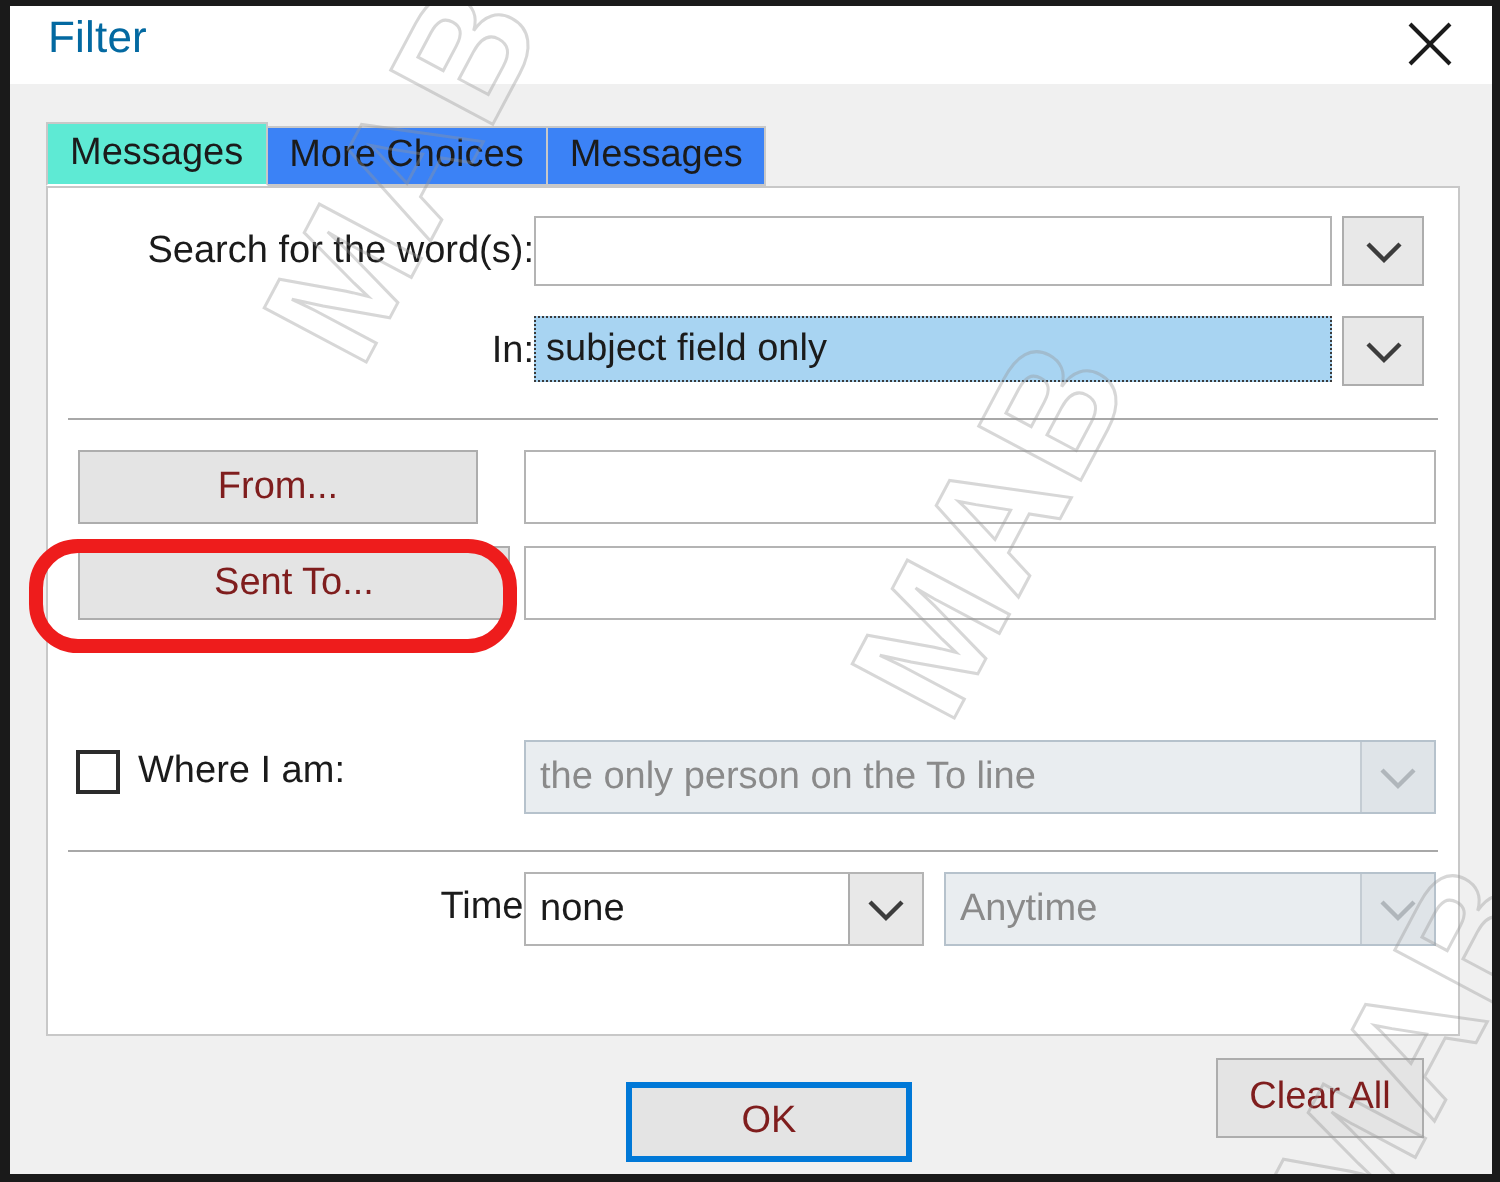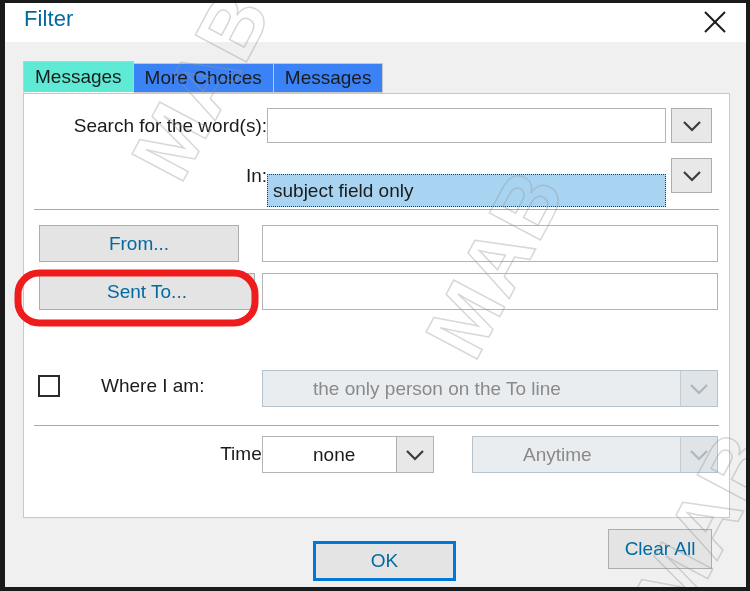--- a/index.html
+++ b/index.html
@@ -159,21 +159,20 @@
   }
 
   
   .combo {
     position: absolute;
     box-sizing: border-box;
     border: 1px solid #b4b4b4;
     background: #ffffff;
     display: flex;
     align-items: stretch;
-    padding-left: 43px;
   }
   .combo .combo-text {
     flex: 1 1 auto;
     display: flex;
     align-items: center;
     padding-left: 7px;
     font-size: 19px;
     color: #1b1b1b;
     white-space: nowrap;
     overflow: hidden;
@@ -198,41 +197,41 @@
     border-left-color: #c4ccd3;
   }
 
   
   .pushbtn {
     position: absolute;
     box-sizing: border-box;
     background: #e4e4e4;
     border: 1px solid #adadad;
     font-size: 19px;
-    color: #0369a1;
+    color: #7f1d1d;
     display: flex;
     align-items: center;
     justify-content: center;
     cursor: default;
     white-space: nowrap;
   }
   .pushbtn.default {
     border: 3px solid #0078d7;
     background: #e4e4e4;
   }
 
   
   .sep {
     position: absolute;
     height: 0;
     border-top: 1px solid #a8a8a8;
   }
 
   
-  .checkbox-row { position: absolute; display: flex; align-items: center; gap: 32px; }
+  .checkbox-row { position: absolute; display: flex; align-items: center; }
   .checkbox {
     width: 22px; height: 22px;
     box-sizing: border-box;
     border: 2px solid #2b2b2b;
     background: #ffffff;
     cursor: default;
     flex: 0 0 auto;
   }
   .checkbox-label {
     margin-left: 9px;
@@ -293,21 +292,21 @@
 
       <div class="field-label" style="right:462px; top:21px;">Search for the word(s):</div>
       <div class="textbox" style="left:243px; top:14px; width:399px; height:35px;" title=""></div>
       <div class="dropbtn" style="left:647px; top:14px; width:41px; height:35px;">
         <svg width="20" height="12" viewBox="0 0 20 12">
           <polyline points="2,2 10,10 18,2" fill="none" stroke="#3c3c3c" stroke-width="2.2"></polyline>
         </svg>
       </div>
 
       <div class="field-label" style="right:462px; top:71px;">In:</div>
-      <div class="sel-box" style="left:243px; top:80px; width:399px; height:33px;">subject field only</div>
+      <div class="sel-box" style="left:243px; top:64px; width:399px; height:33px;">subject field only</div>
       <div class="dropbtn" style="left:647px; top:64px; width:41px; height:35px;">
         <svg width="20" height="12" viewBox="0 0 20 12">
           <polyline points="2,2 10,10 18,2" fill="none" stroke="#3c3c3c" stroke-width="2.2"></polyline>
         </svg>
       </div>
 
       <div class="sep" style="left:10px; top:115px; width:685px;"></div>
 
       <div class="pushbtn" style="left:15px; top:131px; width:200px; height:37px;">From...</div>
       <div class="textbox" style="left:238px; top:131px; width:456px; height:37px;"></div>
@@ -324,21 +323,21 @@
         <div class="combo-arrow">
           <svg width="20" height="12" viewBox="0 0 20 12">
             <polyline points="2,2 10,10 18,2" fill="none" stroke="#b0b6bb" stroke-width="2.2"></polyline>
           </svg>
         </div>
       </div>
 
       <div class="sep" style="left:10px; top:331px; width:685px;"></div>
 
       <div class="field-label" style="right:462px; top:349px;">Time:</div>
-      <div class="combo" style="left:238px; top:342px; width:172px; height:37px;">
+      <div class="combo" style="left:238px; top:342px; width:200px; height:37px;">
         <div class="combo-text">none</div>
         <div class="combo-arrow">
           <svg width="20" height="12" viewBox="0 0 20 12">
             <polyline points="2,2 10,10 18,2" fill="none" stroke="#3c3c3c" stroke-width="2.2"></polyline>
           </svg>
         </div>
       </div>
       <div class="combo disabled" style="left:448px; top:342px; width:246px; height:37px;">
         <div class="combo-text">Anytime</div>
         <div class="combo-arrow">

